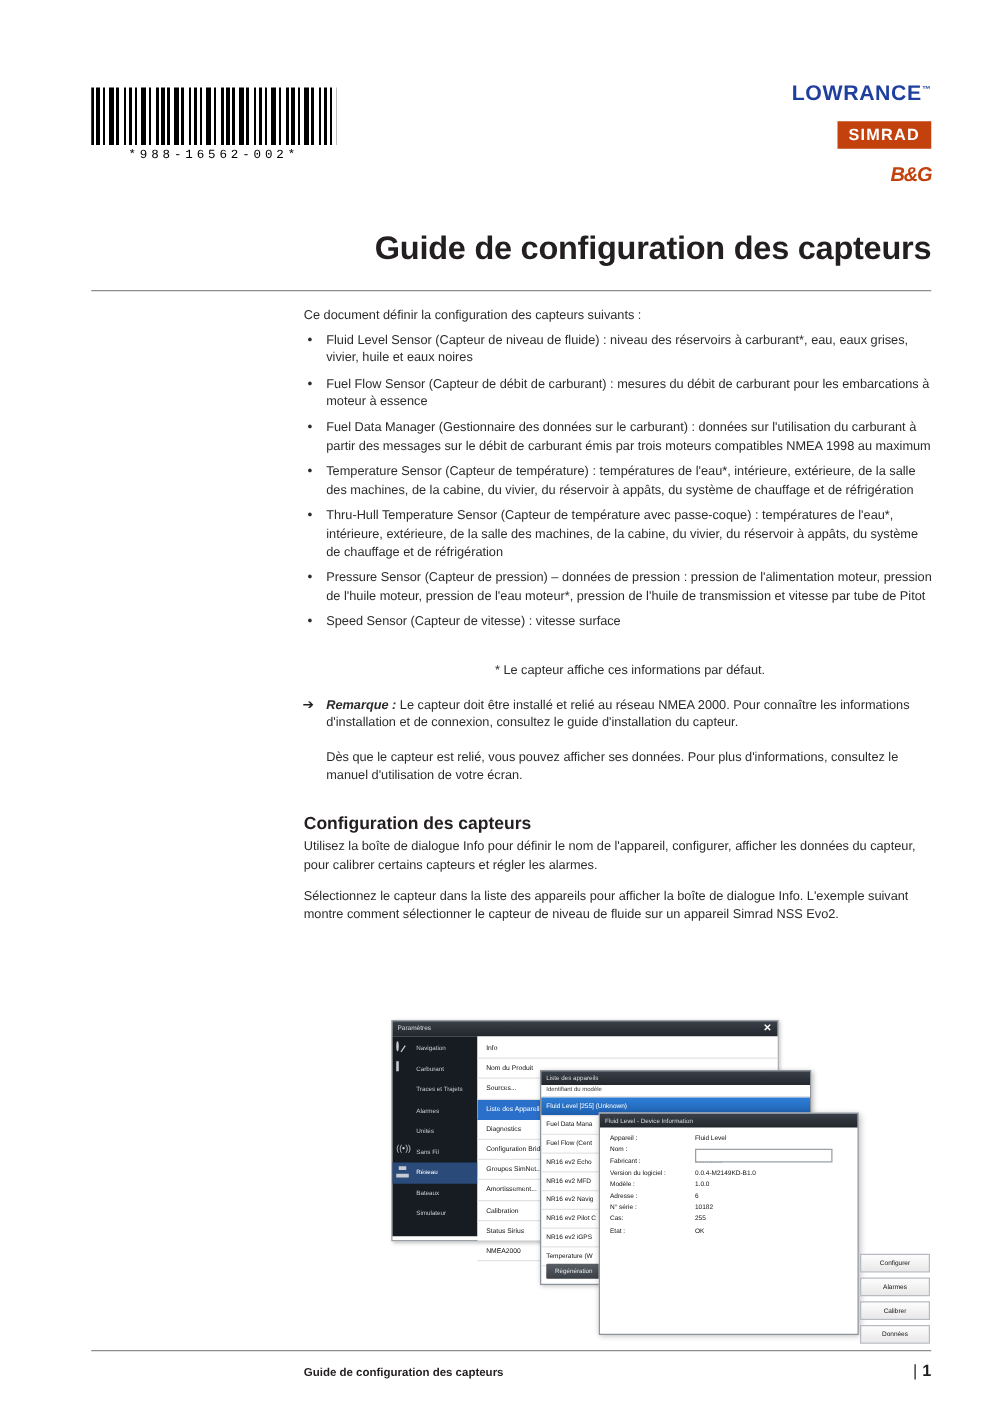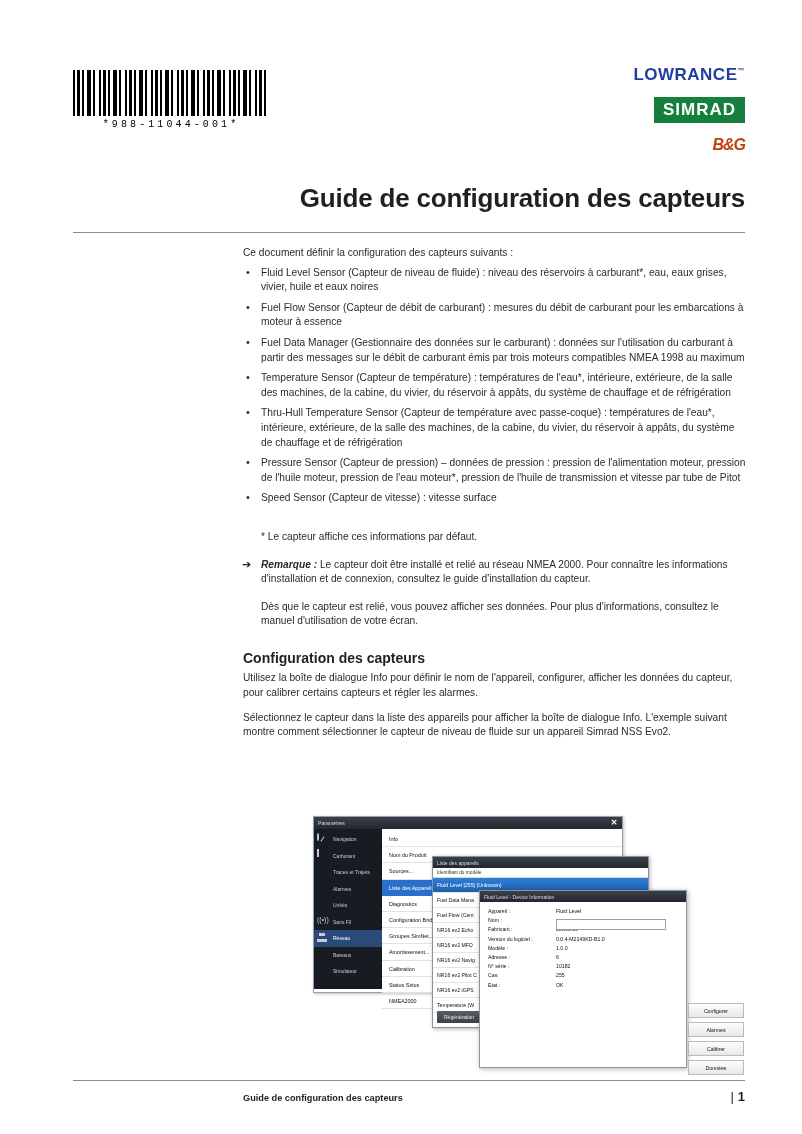--- a/index.html
+++ b/index.html
@@ -56,23 +56,23 @@
     font-weight: bold;
     letter-spacing: 0.5px;
     color: #1f3f9e;
     line-height: 1;
     margin-bottom: 14px;
     font-family: "Liberation Sans", sans-serif;
   }
   .logo-lowrance sup { font-size: 7px; vertical-align: super; }
   .logo-simrad {
     display: inline-block;
-    background: #15803d;
+    background: #c2410c;
     color: #ffffff;
-    font-size: 17px;
+    font-size: 13px;
     font-weight: bold;
     letter-spacing: 1px;
     padding: 4px 9px 5px 9px;
     line-height: 1;
     margin-bottom: 14px;
   }
   .logo-bg {
     font-size: 16px;
     font-weight: bold;
     font-style: italic;
@@ -127,20 +127,21 @@
     position: absolute;
     left: 3px;
     top: -1px;
     font-size: 11px;
     color: #2b2b2b;
   }
   .footnote {
     padding-left: 18px;
     margin-top: 24px;
     margin-bottom: 13px;
+    text-align: center;
   }
   .note-block {
     position: relative;
     padding-left: 18px;
     margin-bottom: 13px;
   }
   .note-arrow {
     position: absolute;
     left: -1px;
     top: -1px;
@@ -385,21 +386,21 @@
   }
   .footer-left { font-size: 9.2px; font-weight: bold; color: #231f20; }
   .footer-right { font-size: 13px; font-weight: bold; color: #231f20; }
   .footer-right .bar { font-weight: normal; color:#231f20; margin-right:4px; }
 </style>
 </head>
 <body>
 
 <div class="barcode-wrap">
   <div class="barcode-bars"></div>
-  <div class="barcode-text">*988-11044-001*</div>
+  <div class="barcode-text">*988-16562-002*</div>
 </div>
 
 <div class="logos">
   <div class="logo-lowrance">
     <span>LOWRANCE</span><sup>™</sup>
   </div>
   <div><span class="logo-simrad">SIMRAD</span></div>
   <div class="logo-bg">B&amp;G</div>
 </div>
 

